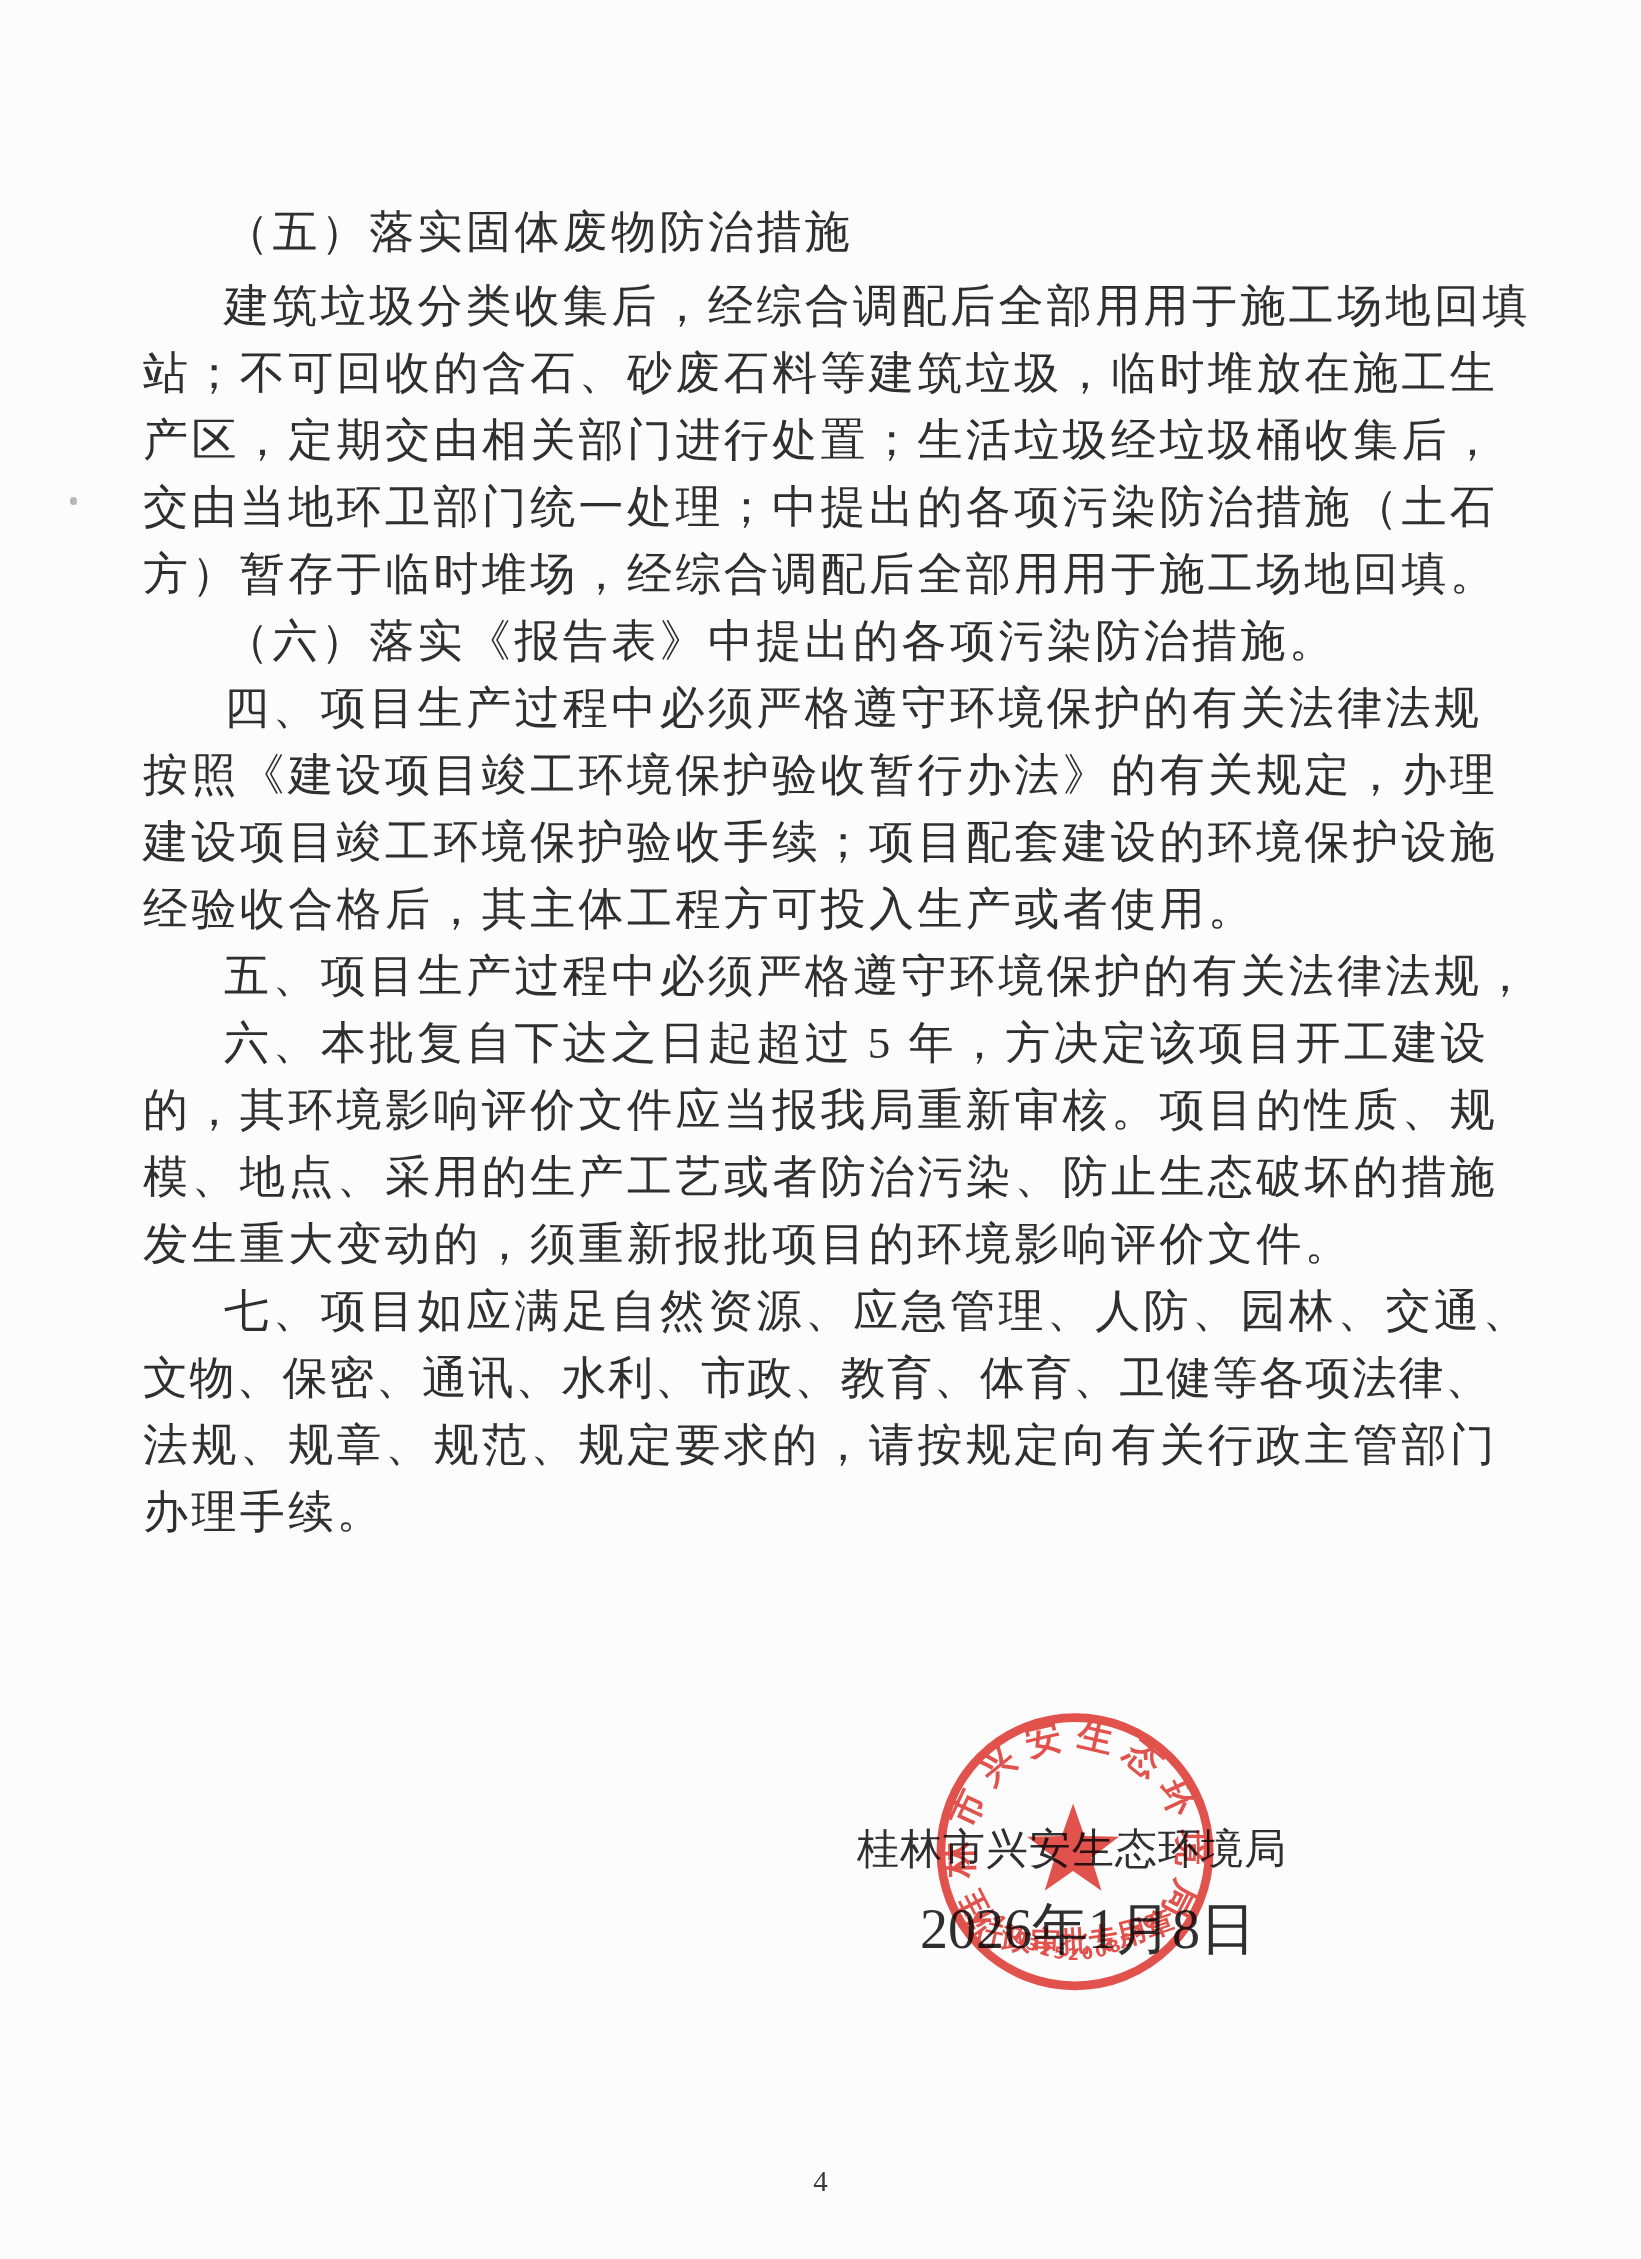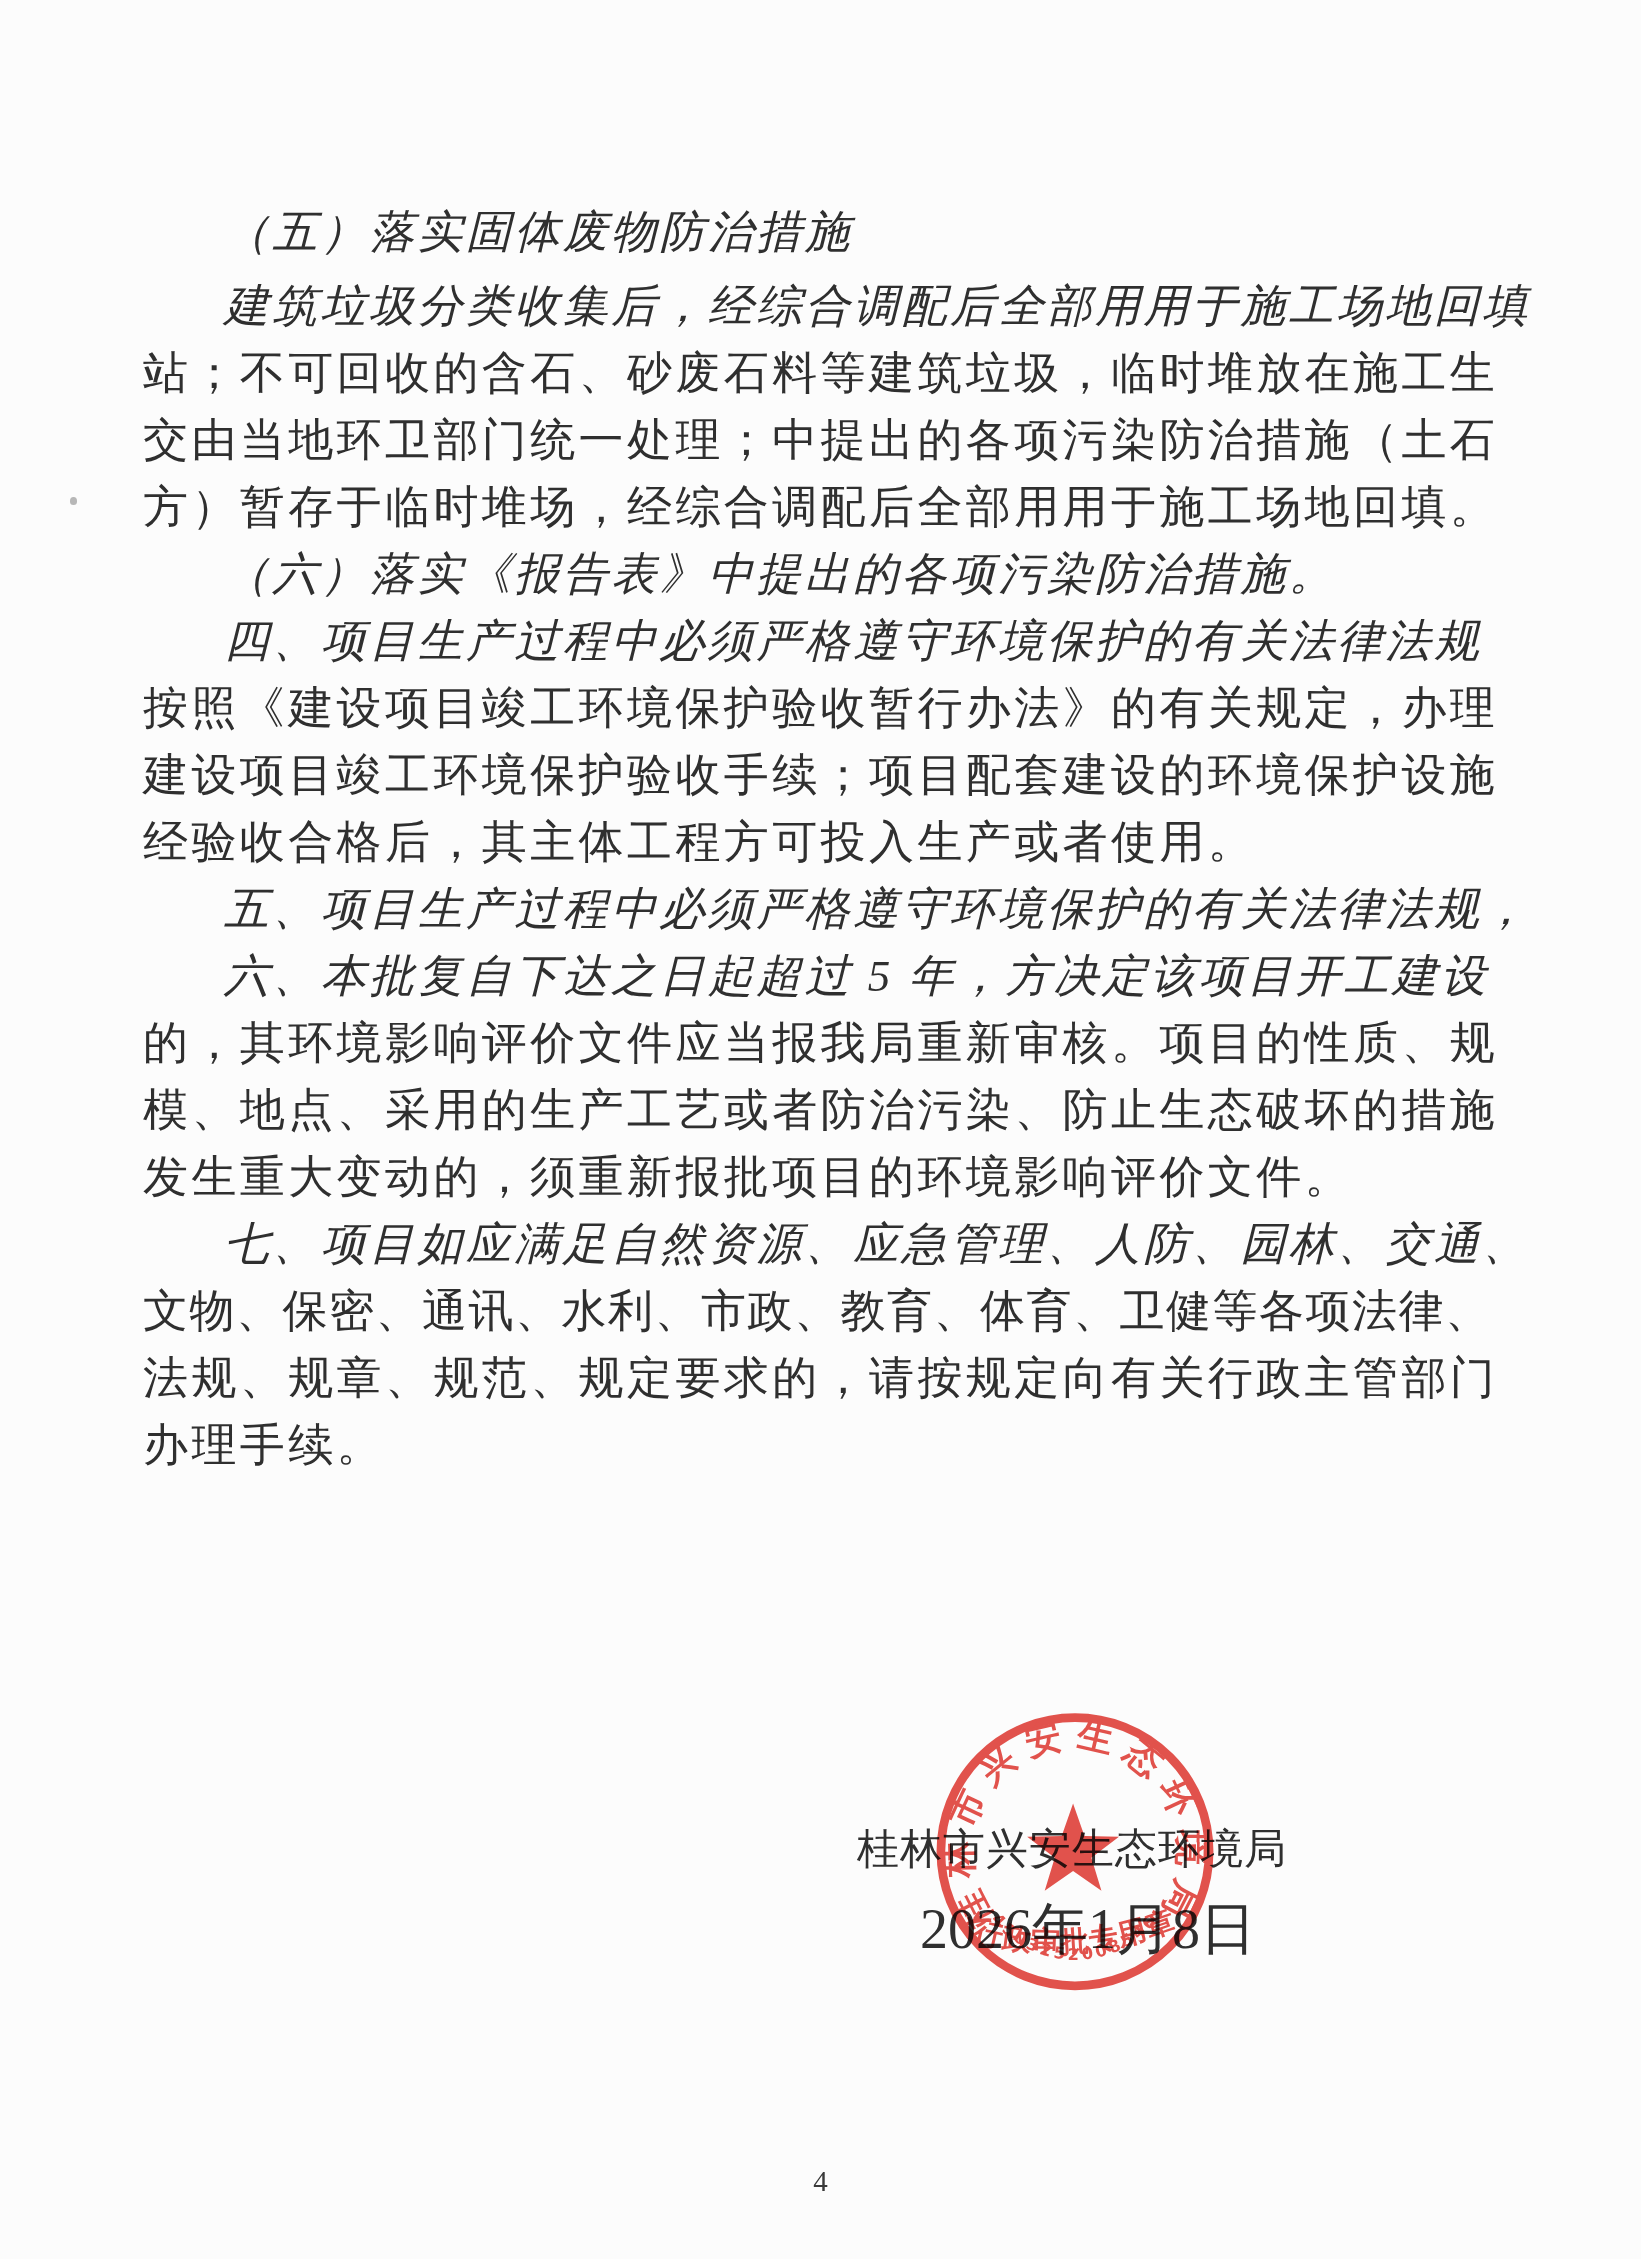--- a/index.html
+++ b/index.html
@@ -16,21 +16,21 @@
     left:143px;top:199px;
     width:1379px;
     font-size:45px;
     line-height:67px;
     letter-spacing:3.4px;
     text-align:left;
     white-space:nowrap;
   }
   .line{height:67px;}
   .line.first{margin-bottom:6.8px;}
-  .indent{text-indent:81px;font-style:italic;}
+  .indent{text-indent:81px;}
   .tight{letter-spacing:1.5px;}
   .signature{
     position:absolute;
     left:857px;top:1821px;
     width:425px;
     font-size:42px;
     letter-spacing:1px;
     text-align:center;
     white-space:nowrap;
   }
@@ -65,20 +65,21 @@
     opacity:.7;
   }
 </style>
 </head>
 <body>
 
 <div class="doc-body">
   <div class="line indent first">（五）落实固体废物防治措施</div>
   <div class="line indent">建筑垃圾分类收集后，经综合调配后全部用用于施工场地回填</div>
   <div class="line">站；不可回收的含石、砂废石料等建筑垃圾，临时堆放在施工生</div>
+  <div class="line">产区，定期交由相关部门进行处置；生活垃圾经垃圾桶收集后，</div>
   <div class="line">交由当地环卫部门统一处理；中提出的各项污染防治措施（土石</div>
   <div class="line">方）暂存于临时堆场，经综合调配后全部用用于施工场地回填。</div>
   <div class="line indent">（六）落实《报告表》中提出的各项污染防治措施。</div>
   <div class="line indent">四、项目生产过程中必须严格遵守环境保护的有关法律法规</div>
   <div class="line">按照《建设项目竣工环境保护验收暂行办法》的有关规定，办理</div>
   <div class="line">建设项目竣工环境保护验收手续；项目配套建设的环境保护设施</div>
   <div class="line">经验收合格后，其主体工程方可投入生产或者使用。</div>
   <div class="line indent">五、项目生产过程中必须严格遵守环境保护的有关法律法规，</div>
   <div class="line indent">六、本批复自下达之日起超过 5 年，方决定该项目开工建设</div>
   <div class="line">的，其环境影响评价文件应当报我局重新审核。项目的性质、规</div>

